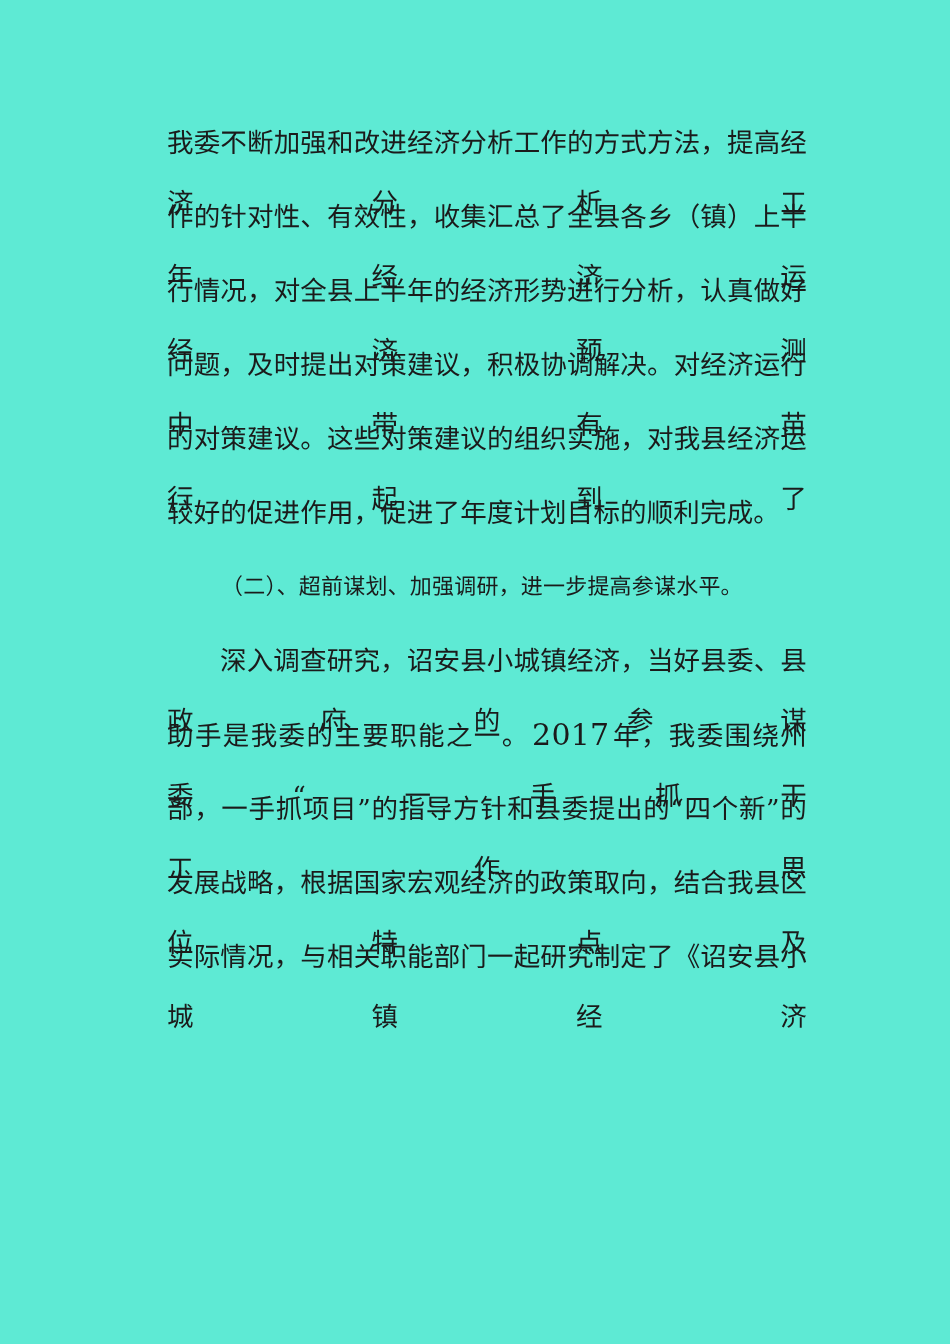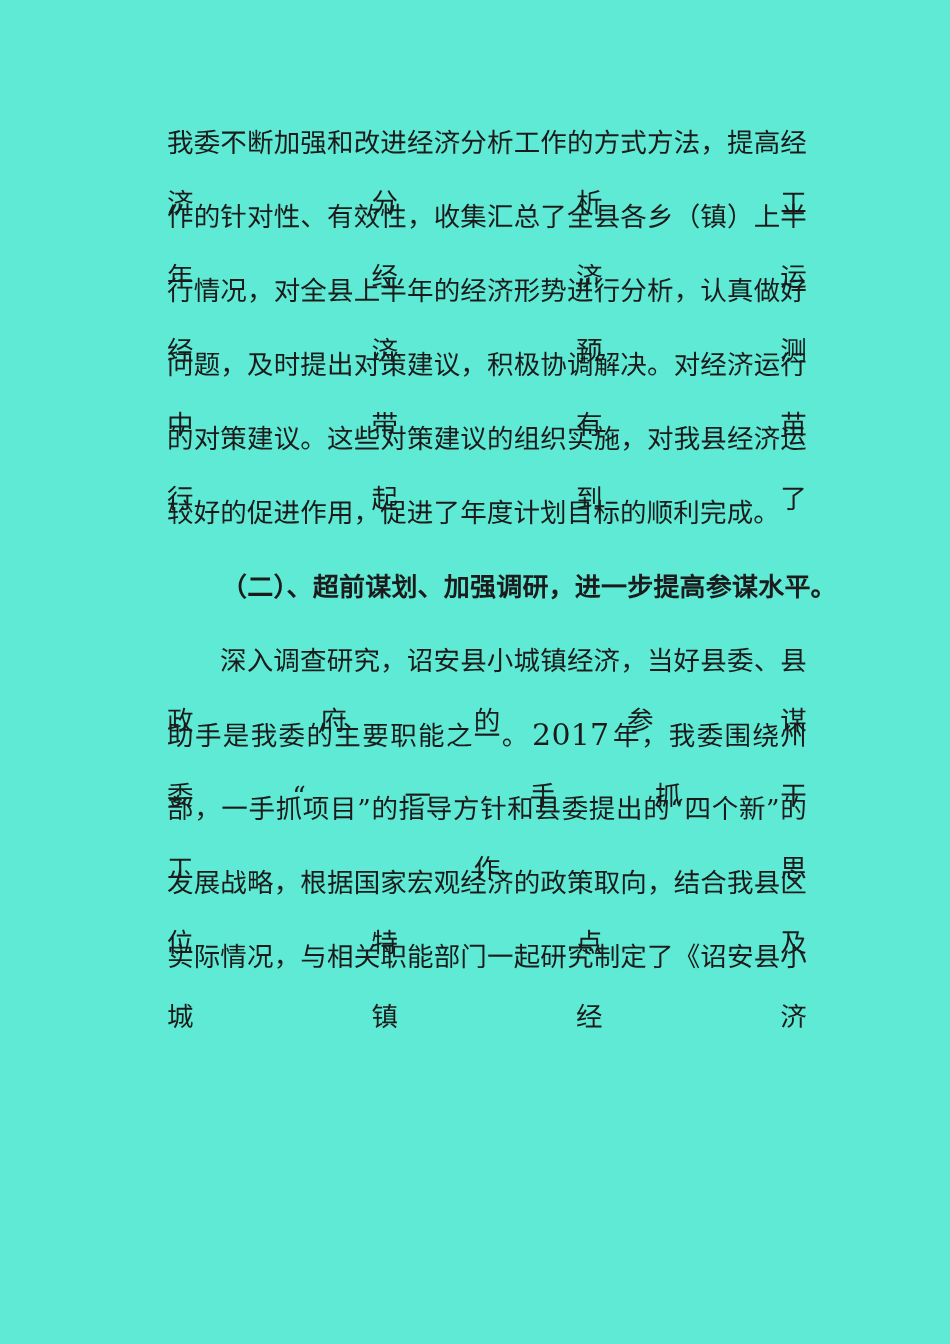--- a/index.html
+++ b/index.html
@@ -58,22 +58,22 @@
   }
 
   
   .doc-line.indent {
     text-indent: 53px;
   }
 
   
   .doc-line.heading {
     font-family: "DejaVu Sans", "Liberation Sans", sans-serif;
-    font-weight: 700;
-    font-size: 26px;
+    font-weight: 400;
+    font-size: 22px;
     letter-spacing: 0.2px;
     text-indent: 54px;
     text-align: left;
     text-align-last: left;
   }
 
   
   .latin {
     font-family: "DejaVu Serif", "Liberation Serif", serif;
     font-size: 30px;

